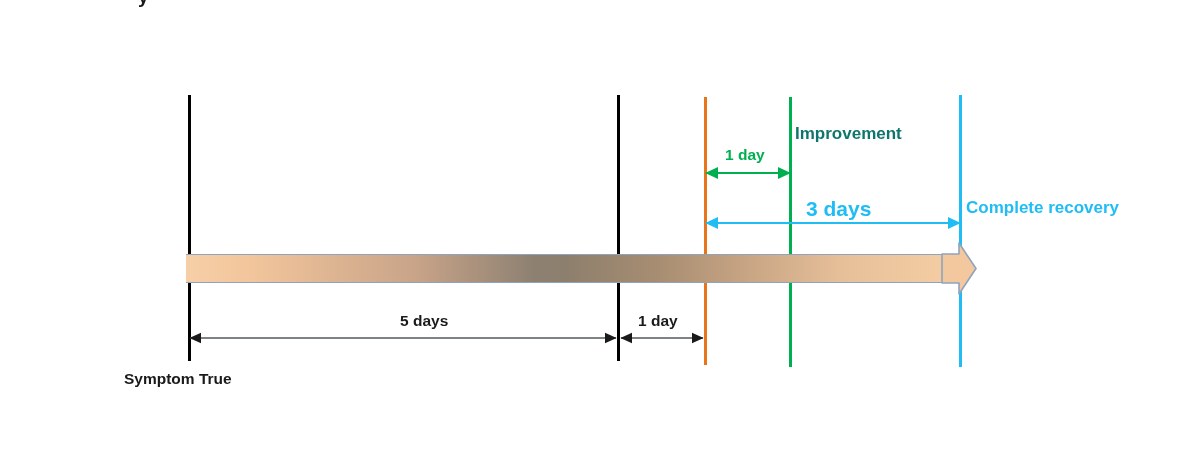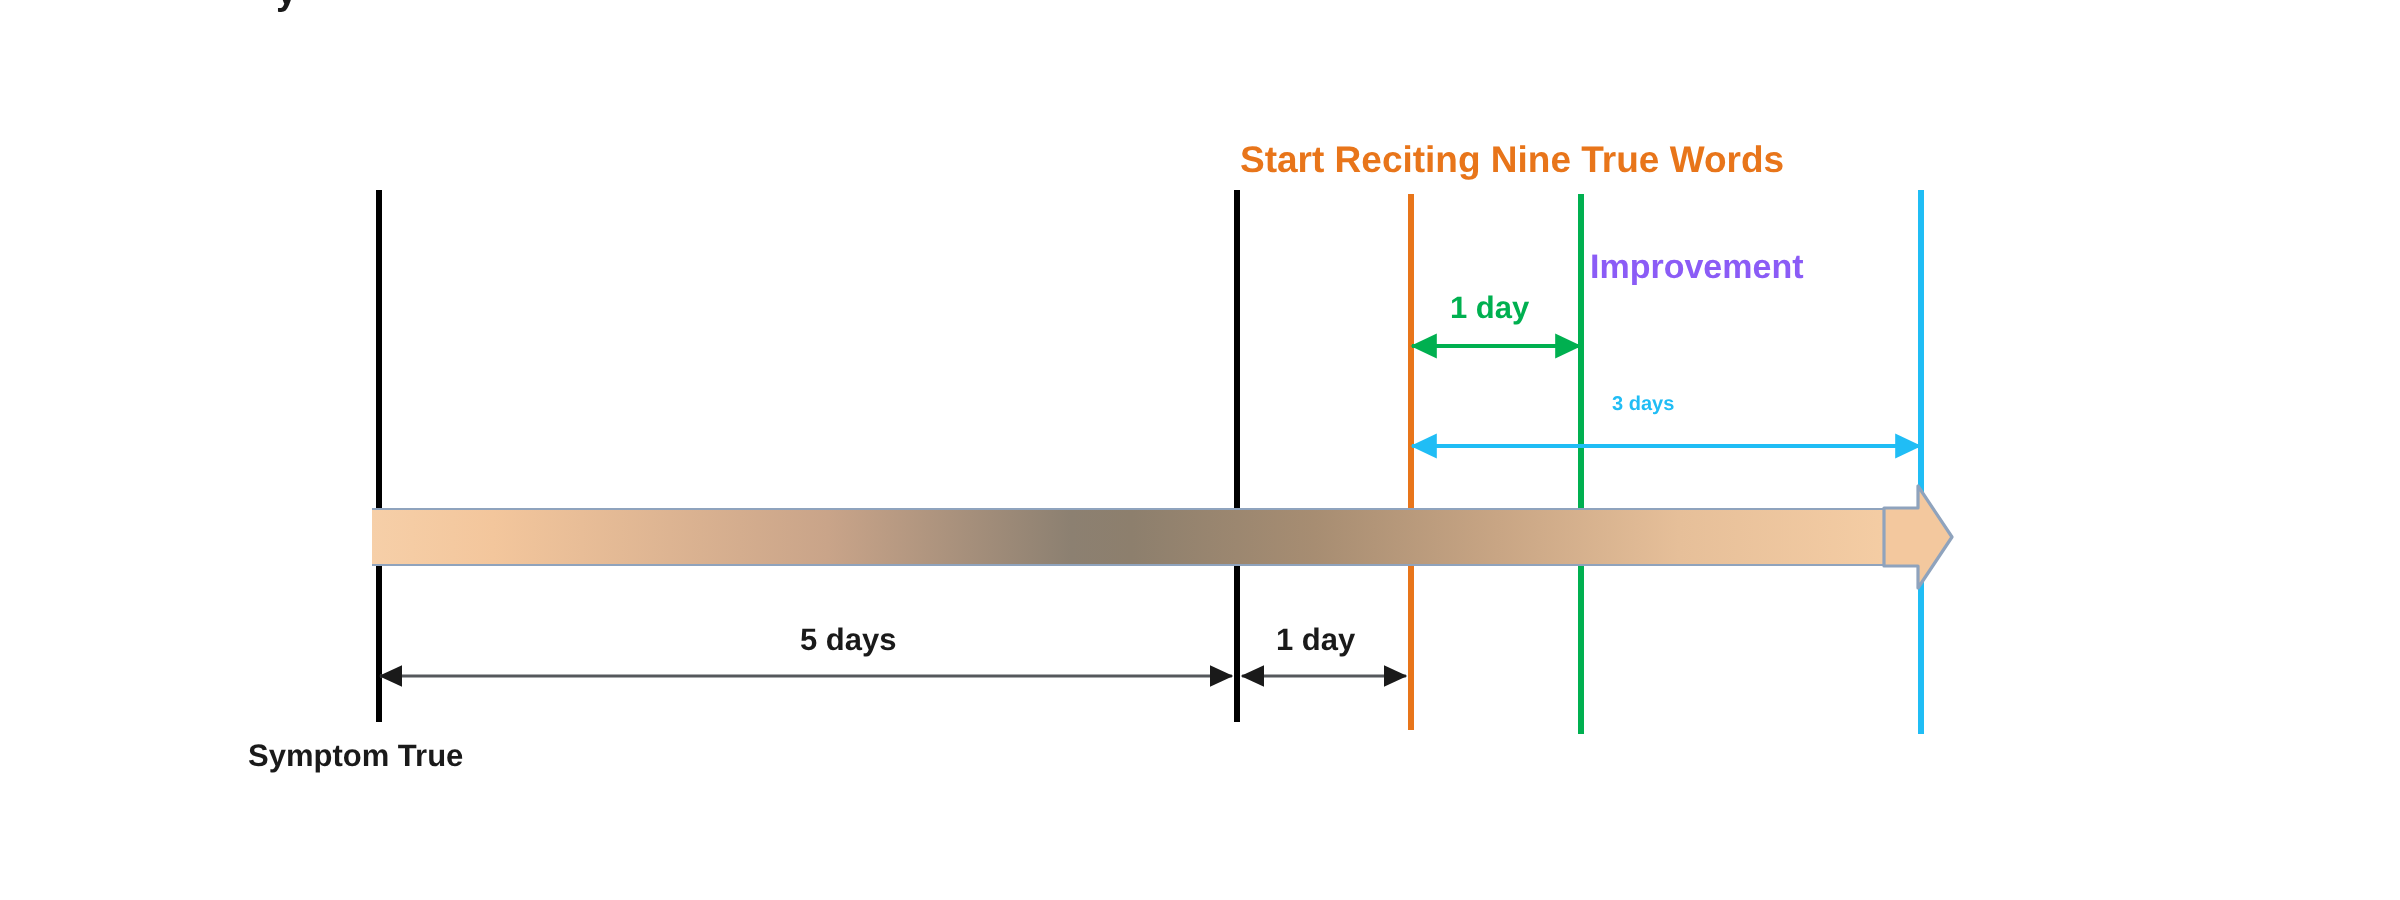--- a/index.html
+++ b/index.html
@@ -67,38 +67,38 @@
     line-height: 1;
   }
   .lbl-title-orange {
     font-size: 18.5px;
     color: #e8751a;
     left: 620px;
     top: 71px;
   }
   .lbl-improvement {
     font-size: 17px;
-    color: #8b5cf6;
+    color: #0f766e;
     left: 795px;
     top: 125px;
   }
   .lbl-complete {
     font-size: 17px;
     color: #20bdf5;
     left: 966px;
     top: 199px;
   }
   .lbl-1day-green {
     font-size: 15.5px;
     color: #00b050;
     left: 725px;
     top: 147px;
   }
   .lbl-3days {
-    font-size: 10px;
+    font-size: 21px;
     color: #20bdf5;
     left: 806px;
     top: 198px;
   }
   .lbl-5days {
     font-size: 15.5px;
     color: #1a1a1a;
     left: 376px;
     top: 313px;
     margin-left: 24px;
@@ -187,24 +187,24 @@
         <path d="M8,0.6 L0.6,4 L8,7.4 z" fill="#1a1a1a"></path>
       </marker>
     </defs>
     <line x1="5" y1="7" x2="431" y2="7" stroke="#55585c" stroke-width="1.6" marker-start="url(#kArrowL)" marker-end="url(#kArrowR)"></line>
   </svg>
 
   <svg class="measure-svg" style="left:616px; top:331px;" width="94" height="14" viewBox="0 0 94 14">
     <line x1="5" y1="7" x2="87" y2="7" stroke="#55585c" stroke-width="1.6" marker-start="url(#kArrowL)" marker-end="url(#kArrowR)"></line>
   </svg>
 
-  <div class="lbl lbl-title-orange">Start Reciting Nine True Words</div>
 
   <div class="lbl lbl-improvement">Improvement</div>
 
+  <div class="lbl lbl-complete">Complete recovery</div>
 
   <div class="lbl lbl-1day-green">1 day</div>
 
   <div class="lbl lbl-3days">3 days</div>
 
   <div class="lbl lbl-5days">5 days</div>
 
   <div class="lbl lbl-1day-black">1 day</div>
 
   <div class="lbl lbl-onset">Symptom True</div>

